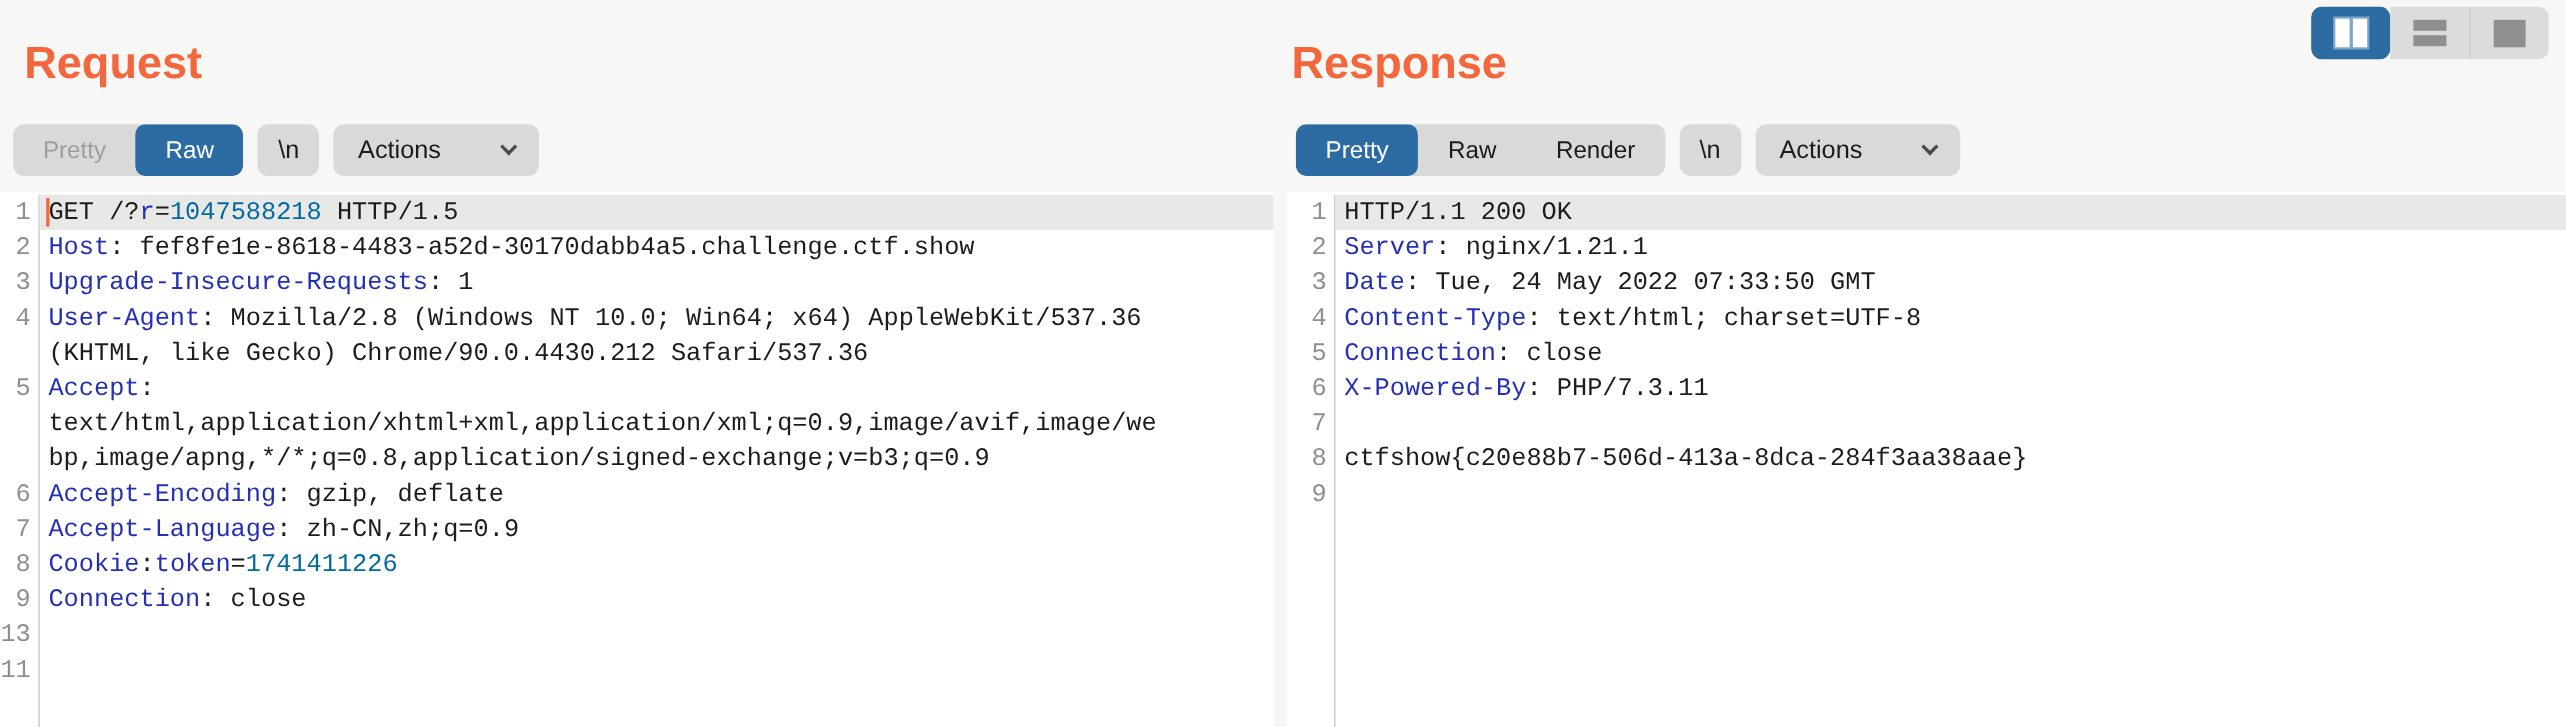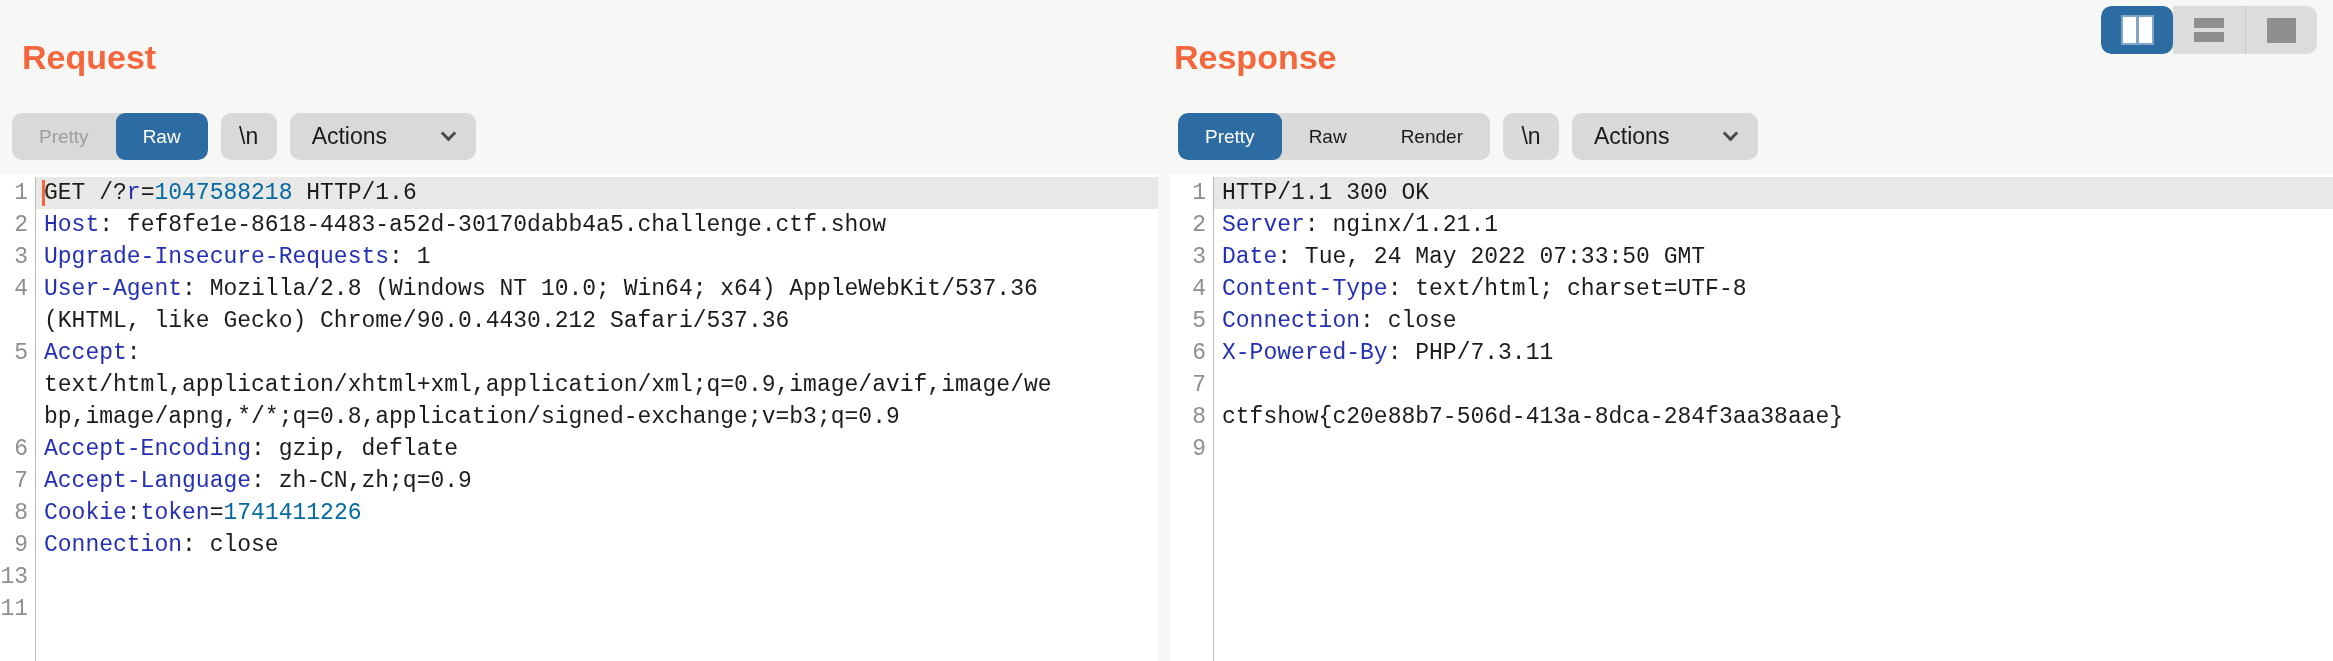--- a/index.html
+++ b/index.html
@@ -11,21 +11,21 @@
     overflow: hidden;
   }
   .panels { display: flex; height: 661px; }
   .panel { display: flex; flex-direction: column; height: 100%; }
   .panel.left  { width: 1158px; margin-right: 12px; }
   .panel.right { flex: 1; }
 
   .panel-title {
     color: #f4673c;
     font-weight: bold;
-    font-size: 34px;
+    font-size: 41px;
     margin-top: 38px;
     height: 38px;
     line-height: 38px;
   }
   .left  .panel-title { margin-left: 22px; }
   .right .panel-title { margin-left: 4px; }
 
   .toolbar { display: flex; align-items: center; margin-top: 37px; height: 47px; }
   .left  .toolbar { margin-left: 12px; }
   .right .toolbar { margin-left: 8px; }
@@ -34,21 +34,21 @@
     display: flex;
     background: #d9d9d9;
     border-radius: 10px;
     overflow: hidden;
     height: 47px;
   }
   .tab {
     border: none;
     background: transparent;
     font-family: "Liberation Sans", sans-serif;
-    font-size: 19px;
+    font-size: 22px;
     color: #1b1b1b;
     padding: 0 27px;
     height: 47px;
     line-height: 47px;
     cursor: pointer;
   }
   .tab.selected { background: #2d6ca2; color: #ffffff; border-radius: 9px; }
   .tab.dimmed { color: #9e9e9e; }
 
   .btn {
@@ -168,21 +168,21 @@
           <div class="ln"></div>
           <div class="ln"></div>
           <div class="ln">6</div>
           <div class="ln">7</div>
           <div class="ln">8</div>
           <div class="ln">9</div>
           <div class="ln">13</div>
           <div class="ln">11</div>
         </div>
       <div class="code">
-          <div class="crow hl"><span class="caret"></span><span class="seg-text">GET /?</span><span class="seg-param">r</span><span class="seg-text">=</span><span class="seg-value">1047588218</span><span class="seg-text"> HTTP/1.6</span></div>
+          <div class="crow hl"><span class="caret"></span><span class="seg-text">GET /?</span><span class="seg-param">r</span><span class="seg-text">=</span><span class="seg-value">1047588218</span><span class="seg-text"> HTTP/1.5</span></div>
           <div class="crow"><span class="seg-header">Host</span><span class="seg-text">: fef8fe1e-8618-4483-a52d-30170dabb4a5.challenge.ctf.show</span></div>
           <div class="crow"><span class="seg-header">Upgrade-Insecure-Requests</span><span class="seg-text">: 1</span></div>
           <div class="crow"><span class="seg-header">User-Agent</span><span class="seg-text">: Mozilla/2.8 (Windows NT 10.0; Win64; x64) AppleWebKit/537.36</span></div>
           <div class="crow"><span class="seg-text">(KHTML, like Gecko) Chrome/90.0.4430.212 Safari/537.36</span></div>
           <div class="crow"><span class="seg-header">Accept</span><span class="seg-text">:</span></div>
           <div class="crow"><span class="seg-text">text/html,application/xhtml+xml,application/xml;q=0.9,image/avif,image/we</span></div>
           <div class="crow"><span class="seg-text">bp,image/apng,*/*;q=0.8,application/signed-exchange;v=b3;q=0.9</span></div>
           <div class="crow"><span class="seg-header">Accept-Encoding</span><span class="seg-text">: gzip, deflate</span></div>
           <div class="crow"><span class="seg-header">Accept-Language</span><span class="seg-text">: zh-CN,zh;q=0.9</span></div>
           <div class="crow"><span class="seg-header">Cookie</span><span class="seg-text">:</span><span class="seg-param">token</span><span class="seg-text">=</span><span class="seg-value">1741411226</span></div>
@@ -213,21 +213,21 @@
           <div class="ln">2</div>
           <div class="ln">3</div>
           <div class="ln">4</div>
           <div class="ln">5</div>
           <div class="ln">6</div>
           <div class="ln">7</div>
           <div class="ln">8</div>
           <div class="ln">9</div>
         </div>
       <div class="code">
-          <div class="crow hl"><span class="seg-text">HTTP/1.1 300 OK</span></div>
+          <div class="crow hl"><span class="seg-text">HTTP/1.1 200 OK</span></div>
           <div class="crow"><span class="seg-header">Server</span><span class="seg-text">: nginx/1.21.1</span></div>
           <div class="crow"><span class="seg-header">Date</span><span class="seg-text">: Tue, 24 May 2022 07:33:50 GMT</span></div>
           <div class="crow"><span class="seg-header">Content-Type</span><span class="seg-text">: text/html; charset=UTF-8</span></div>
           <div class="crow"><span class="seg-header">Connection</span><span class="seg-text">: close</span></div>
           <div class="crow"><span class="seg-header">X-Powered-By</span><span class="seg-text">: PHP/7.3.11</span></div>
           <div class="crow"></div>
           <div class="crow"><span class="seg-text">ctfshow{c20e88b7-506d-413a-8dca-284f3aa38aae}</span></div>
         </div>
     </div>
   </div>

